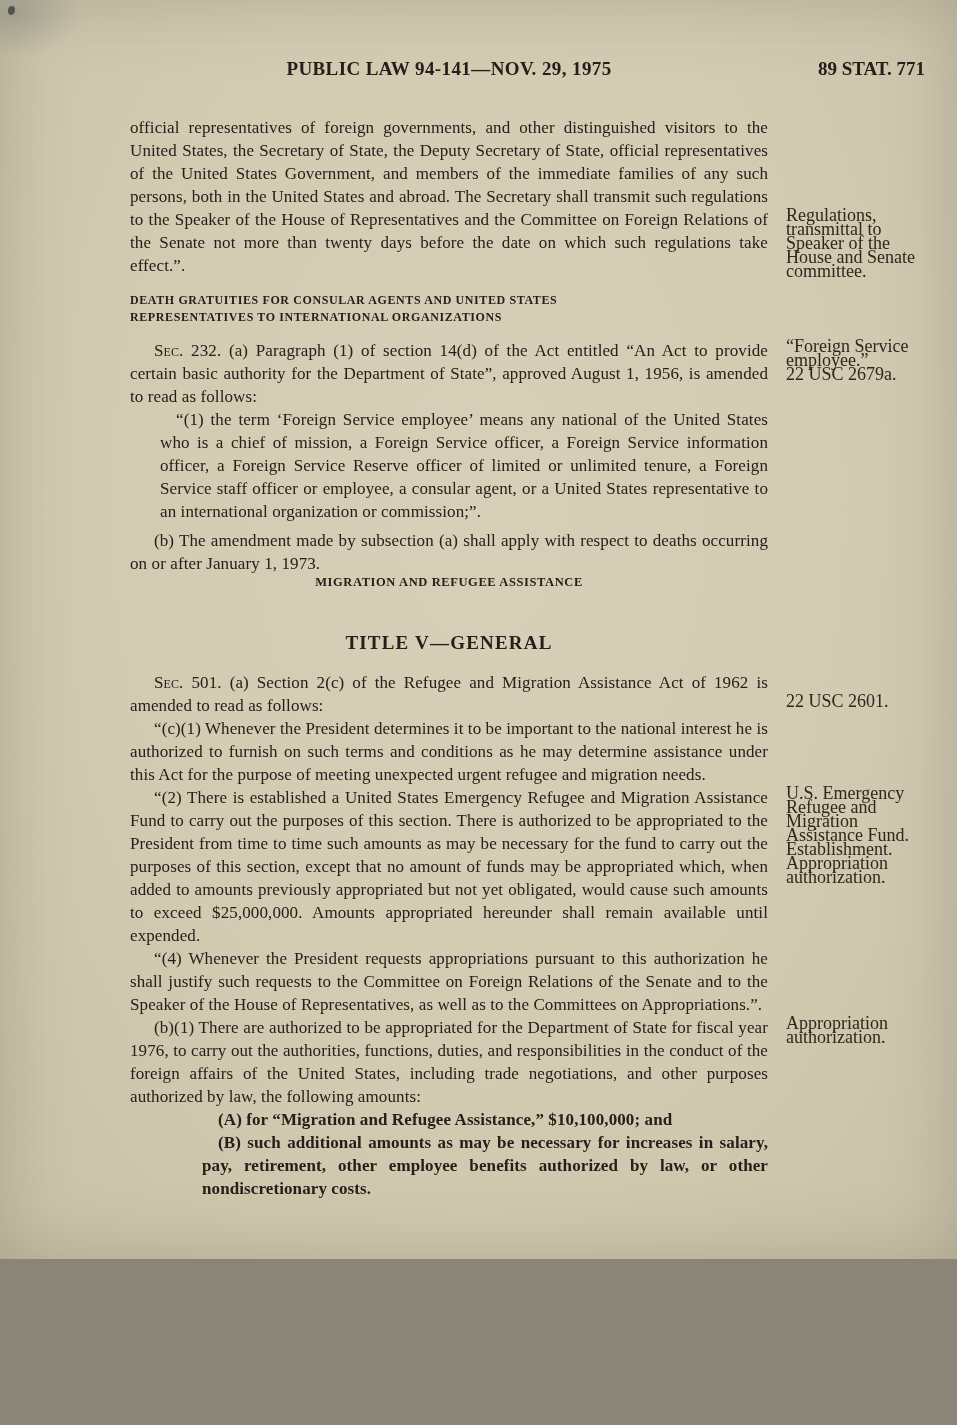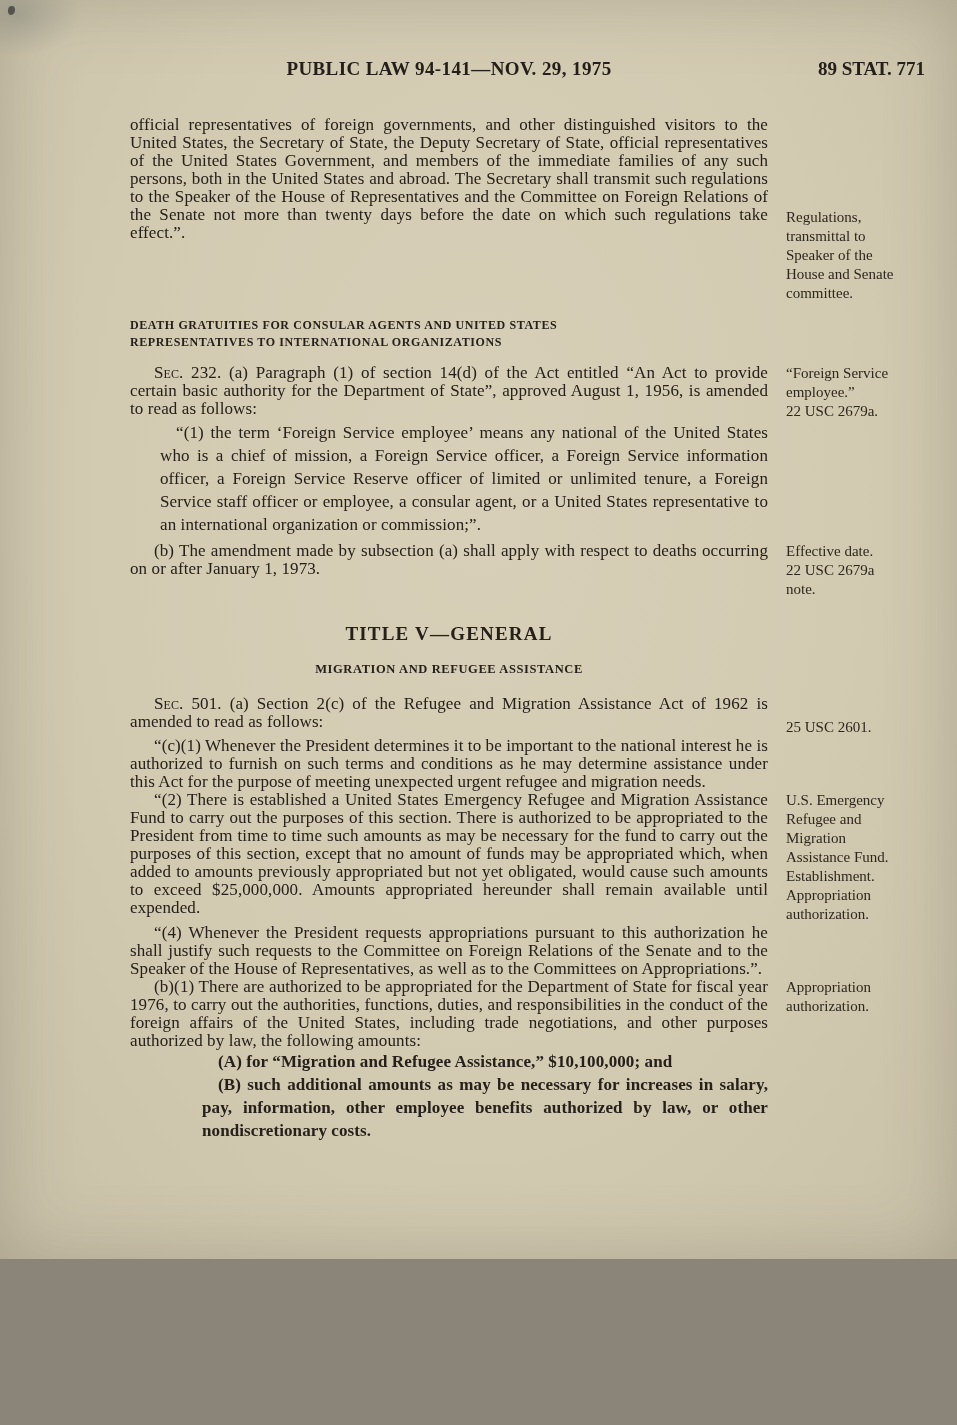--- a/index.html
+++ b/index.html
@@ -58,31 +58,31 @@
 
   .content { position: relative; }
   .row {
     display: grid;
     grid-template-columns: 638px 1fr;
     column-gap: 16px;
   }
   .main { grid-column: 1; }
   .note {
     grid-column: 2;
-    font-size: 15px;
-    line-height: 19px;
+    font-size: 18px;
+    line-height: 14px;
     white-space: pre-line;
     color: #2e271d;
     padding-left: 2px;
   }
 
   .para {
     margin: 0;
     font-size: 17px;
-    line-height: 18px;
+    line-height: 23px;
     text-align: justify;
     text-indent: 24px;
     letter-spacing: 0.1px;
   }
   .para.no-indent { text-indent: 0; }
   .quote {
     margin: 0 0 6px 30px;
     font-size: 17px;
     line-height: 23px;
     text-align: justify;
@@ -163,42 +163,39 @@
     <div class="row">
       <div class="main">
         <p class="quote">“(1) the term ‘Foreign Service employee’ means any national of the United States who is a chief of mission, a Foreign Service officer, a Foreign Service information officer, a Foreign Service Reserve officer of limited or unlimited tenure, a Foreign Service staff officer or employee, a consular agent, or a United States representative to an international organization or commission;”.</p>
       </div>
     </div>
 
     <div class="row">
       <div class="main">
         <p class="para">(b) The amendment made by subsection (a) shall apply with respect to deaths occurring on or after January 1, 1973.</p>
       </div>
-      <aside class="note">Effective date.
-22 USC 2679a
-note.</aside>
+    </div>
+
+    <div class="row">
+      <div class="main">
+        <h3 class="sub-heading">MIGRATION AND REFUGEE ASSISTANCE</h3>
+      </div>
     </div>
 
     <div class="row">
       <div class="main">
         <h2 class="title-heading">TITLE V—GENERAL</h2>
       </div>
     </div>
 
     <div class="row">
       <div class="main">
-        <h3 class="sub-heading">MIGRATION AND REFUGEE ASSISTANCE</h3>
-      </div>
-    </div>
-
-    <div class="row">
-      <div class="main">
         <p class="para"><span class="sc">Sec. 501.</span><span> (a) Section 2(c) of the Refugee and Migration Assistance Act of 1962 is amended to read as follows:</span></p>
       </div>
-      <aside class="note" style="padding-top:23px">25 USC 2601.</aside>
+      <aside class="note" style="padding-top:23px">22 USC 2601.</aside>
     </div>
 
     <div class="row">
       <div class="main">
         <p class="para">“(c)(1) Whenever the President determines it to be important to the national interest he is authorized to furnish on such terms and conditions as he may determine assistance under this Act for the purpose of meeting unexpected urgent refugee and migration needs.</p>
       </div>
     </div>
 
     <div class="row">
       <div class="main">
@@ -228,18 +225,18 @@
     </div>
 
     <div class="row">
       <div class="main">
         <p class="item">(A) for “Migration and Refugee Assistance,” $10,100,000; and</p>
       </div>
     </div>
 
     <div class="row">
       <div class="main">
-        <p class="item">(B) such additional amounts as may be necessary for increases in salary, pay, information, other employee benefits authorized by law, or other nondiscretionary costs.</p>
+        <p class="item">(B) such additional amounts as may be necessary for increases in salary, pay, retirement, other employee benefits authorized by law, or other nondiscretionary costs.</p>
       </div>
     </div>
 
   </div>
 </div>
 
 </body></html>

